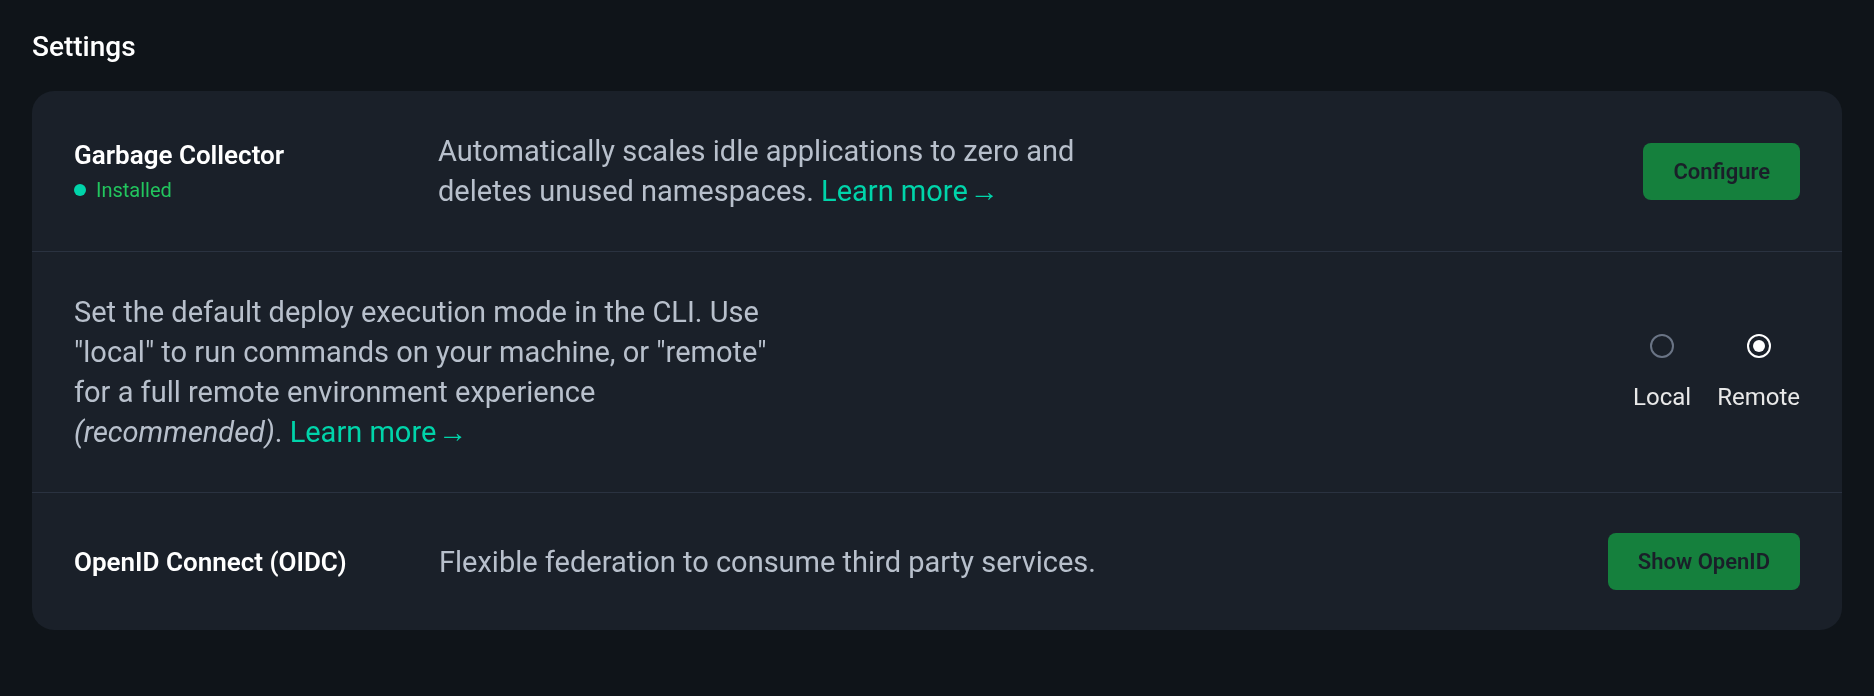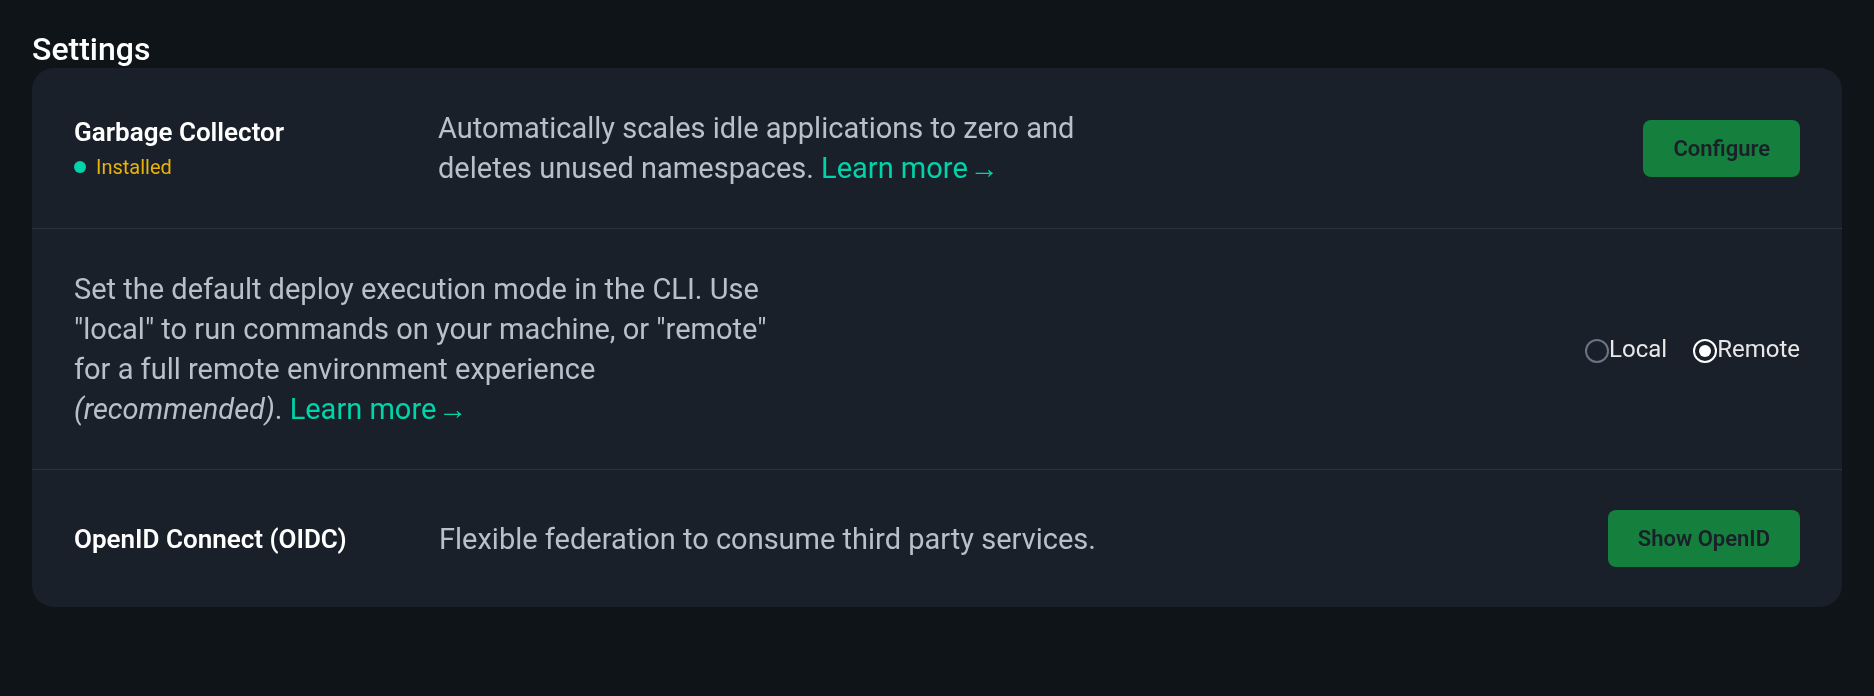--- a/index.html
+++ b/index.html
@@ -11,23 +11,24 @@
     body {
       background-color: #0f1419;
       font-family: -apple-system, BlinkMacSystemFont, "Segoe UI", Roboto, Helvetica, Arial, sans-serif;
       color: #e8e8e8;
       padding: 30px 32px;
       width: 1874px;
       height: 696px;
     }
     
     .page-title {
-      font-size: 32px;
+      font-size: 28px;
       font-weight: 500;
       color: #ffffff;
+      margin-bottom: 28px;
     }
     
     .settings-panel {
       background-color: #1a2029;
       border-radius: 22px;
       overflow: hidden;
     }
     
     .setting-row {
       display: flex;
@@ -64,21 +65,21 @@
     .status-dot {
       width: 12px;
       height: 12px;
       border-radius: 50%;
       background-color: #00d4aa;
       flex-shrink: 0;
     }
     
     .status-text {
       font-size: 20px;
-      color: #eab308;
+      color: #22c55e;
     }
     
     .setting-description-col {
       flex: 1 1 auto;
       font-size: 29px;
       line-height: 1.38;
       color: #b8c0cc;
       max-width: 720px;
     }
     
@@ -119,23 +120,24 @@
     }
     
     .radio-group {
       display: flex;
       align-items: center;
       gap: 26px;
     }
     
     .radio-option {
       display: flex;
-      align-items: flex-end;
-      gap: 0;
+      align-items: center;
+      gap: 25px;
       cursor: pointer;
+      flex-direction: column;
     }
     
     .radio-circle {
       width: 24px;
       height: 24px;
       border-radius: 50%;
       border: 2px solid #6a7485;
       display: flex;
       align-items: center;
       justify-content: center;

